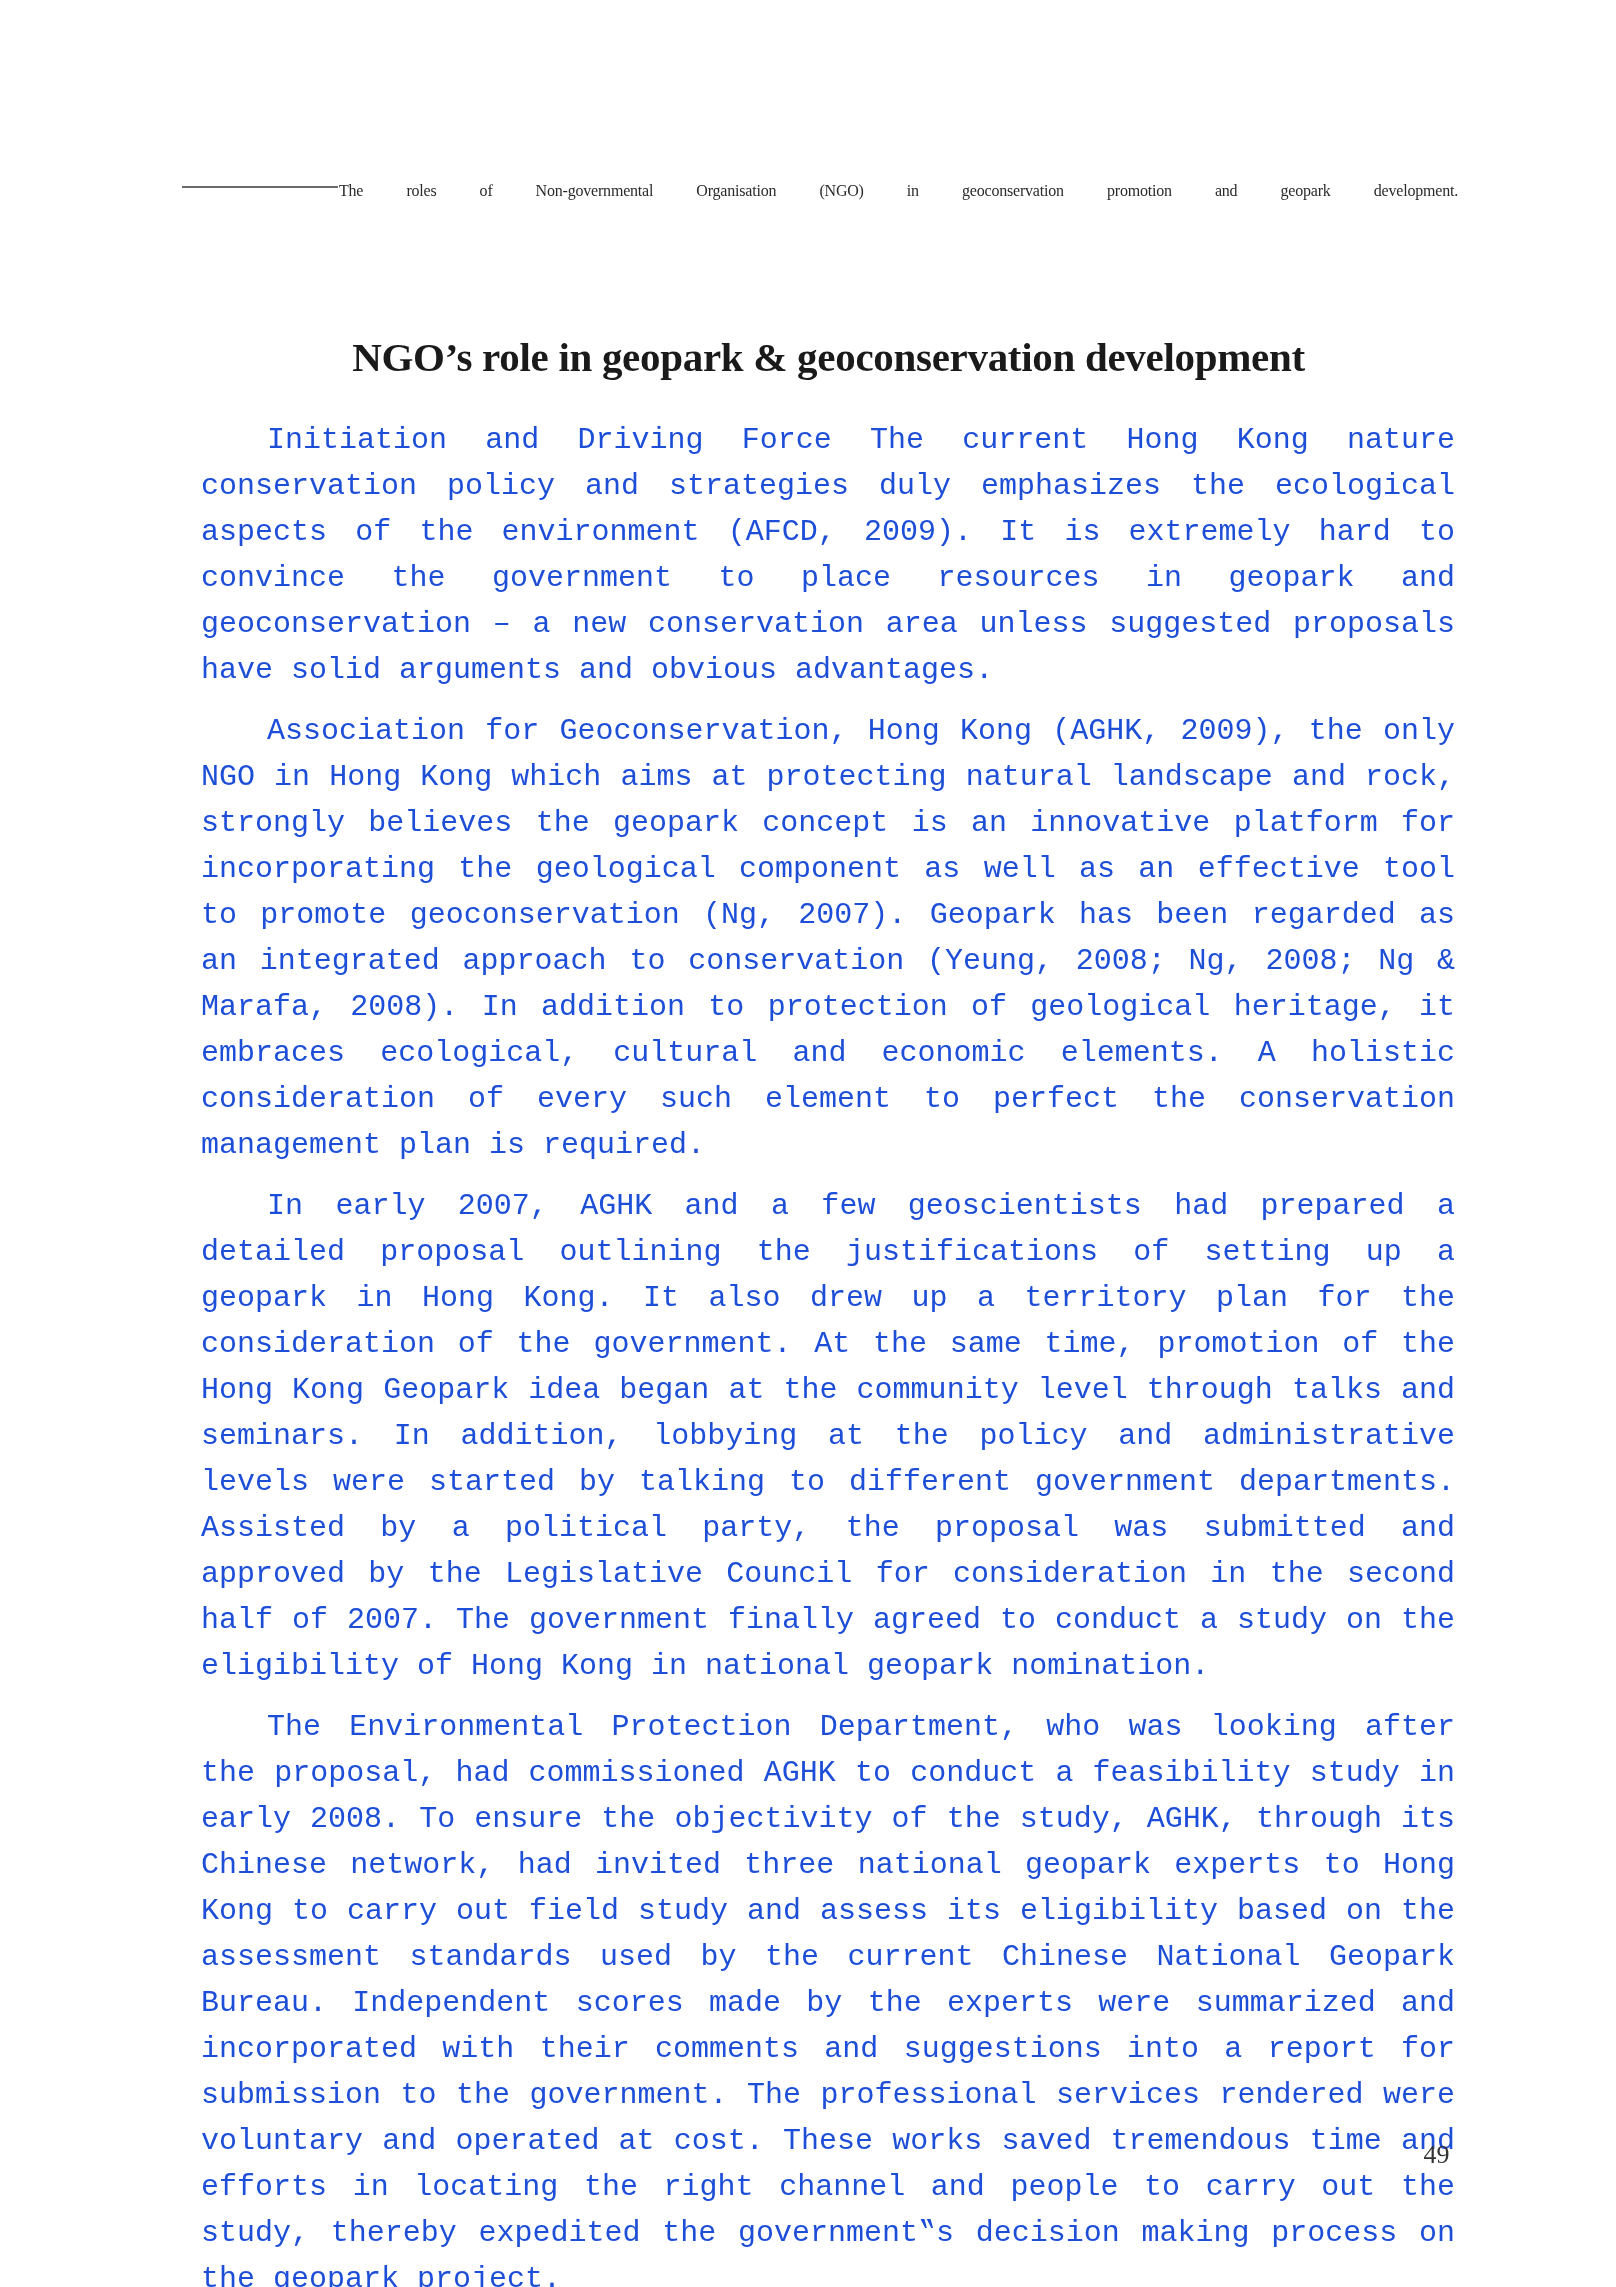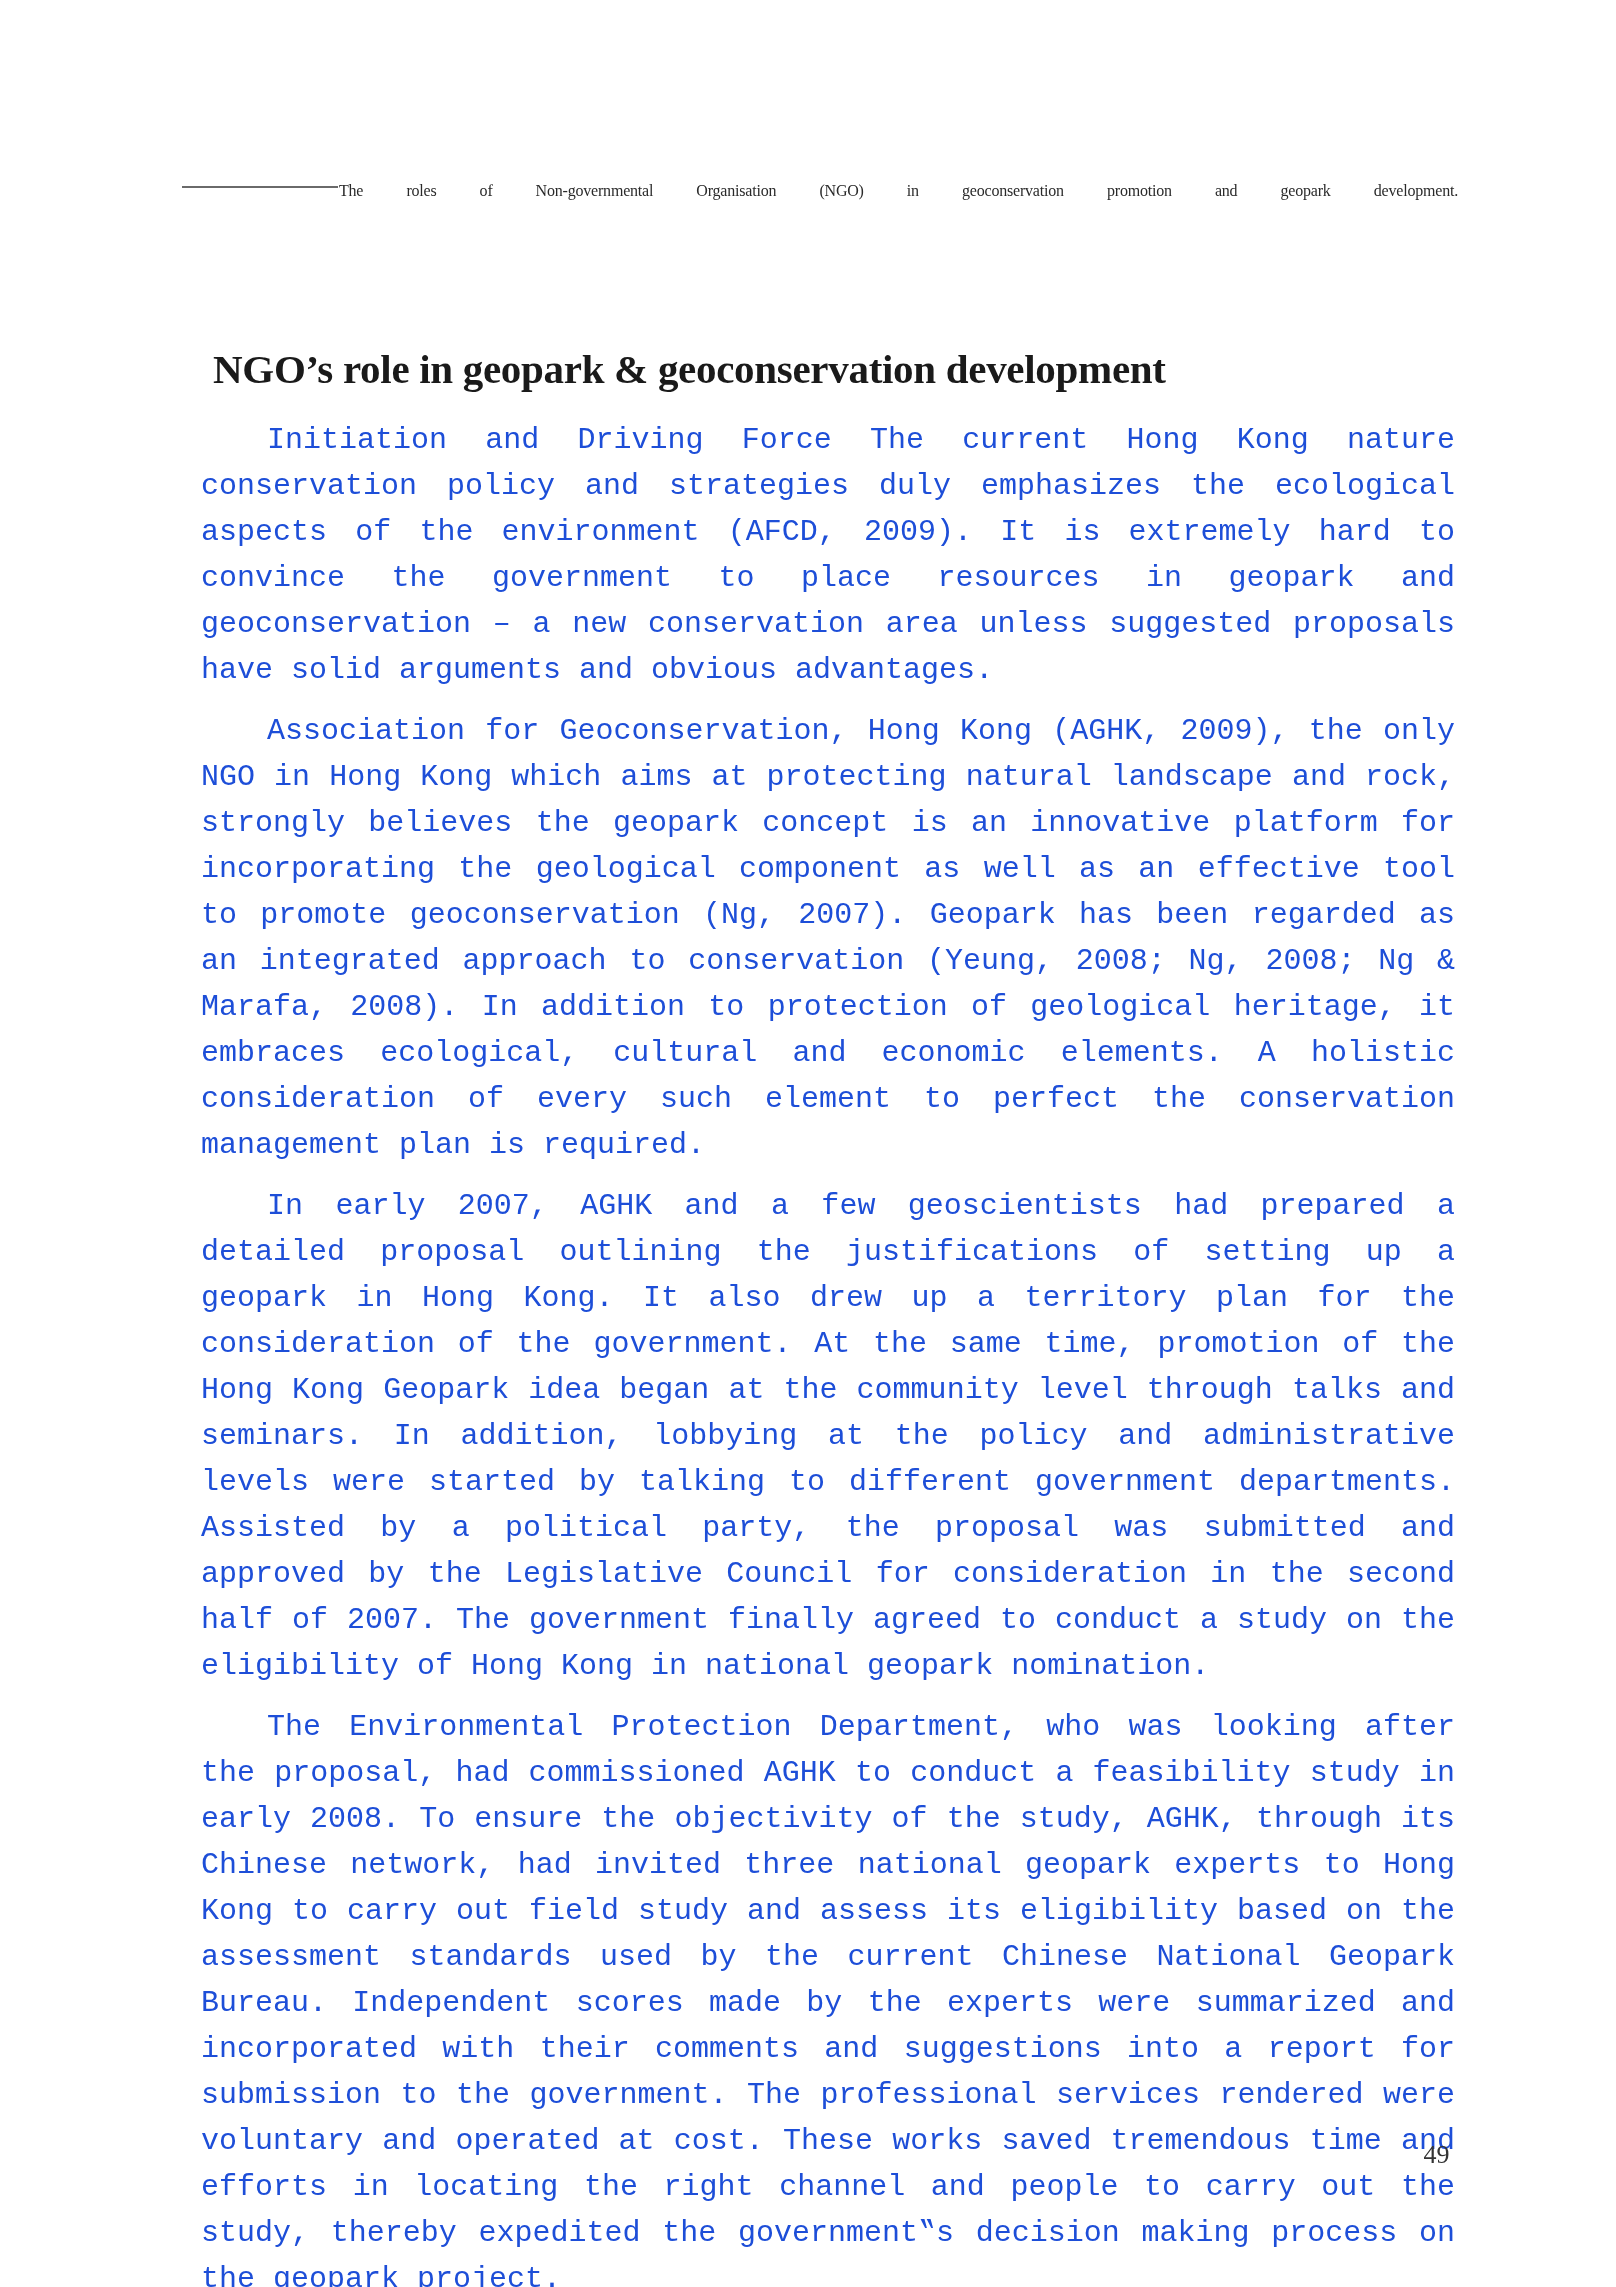--- a/index.html
+++ b/index.html
@@ -10,23 +10,23 @@
   .header-rule {
     position: absolute; left: 0; top: 21px; width: 156px; height: 1.9px; background: #6a6a6a;
   }
   .header-text {
     position: absolute; left: 157px; top: 12px; width: 1119px;
     font-family: "Liberation Serif", serif; font-size: 16px; line-height: 27px;
     color: #2a2a2a; text-align: justify; text-align-last: justify; white-space: nowrap;
     letter-spacing: -0.2px;
   }
   .page-title {
-    position: absolute; left: 201px; top: 331px; width: 1255px; margin: 12px;
+    position: absolute; left: 201px; top: 331px; width: 1255px; margin: 0;
     font-family: "Liberation Serif", serif; font-weight: bold; font-size: 41px; line-height: 53px;
-    color: #1a1a1a; letter-spacing: -0.3px;
+    color: #1a1a1a; letter-spacing: -0.3px; text-align: center;
   }
   .body-text {
     position: absolute; left: 201px; top: 417px; width: 1254px;
     font-family: Liberation Mono, monospace; font-size: 30px; line-height: 46px;
     color: #1d4ed8;
   }
   .body-text p {
     margin: 0 0 15px 0; text-indent: 66px; text-align: justify;
   }
   .page-number {

